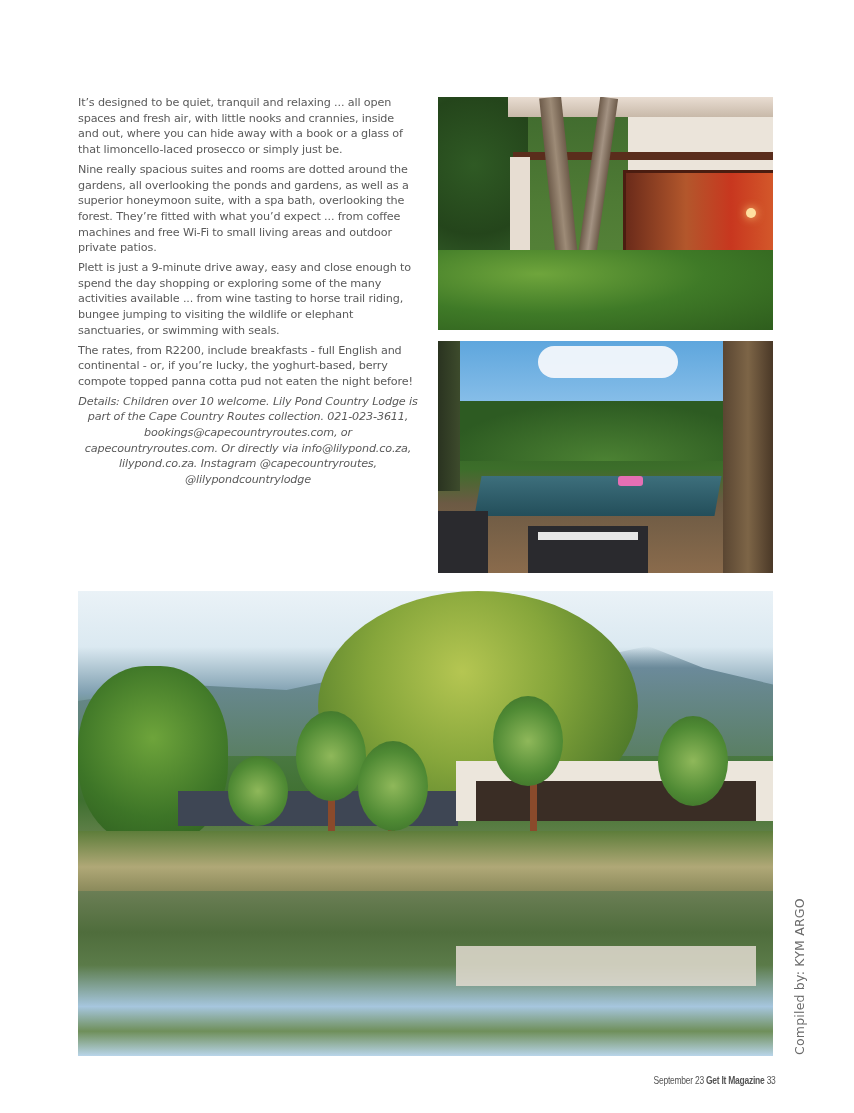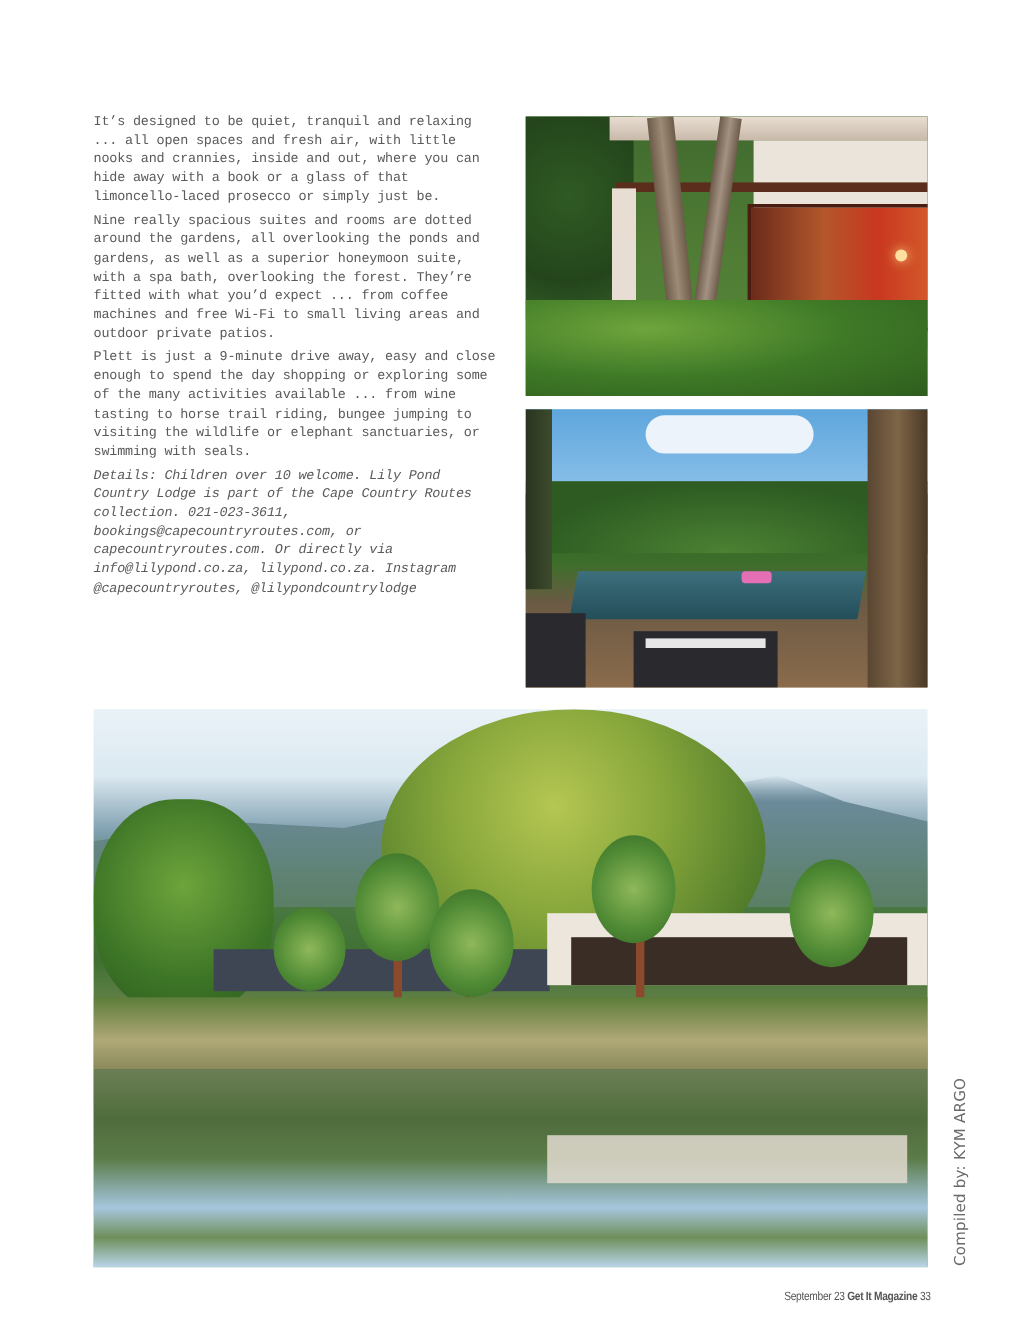--- a/index.html
+++ b/index.html
@@ -2,24 +2,24 @@
 <html><head>
 <meta charset="utf-8">
 <style>
   html, body { margin: 0; padding: 0; }
   body {
     width: 854px; height: 1113px; background: #ffffff; position: relative; overflow: hidden;
     font-family: "DejaVu Sans", "Liberation Sans", sans-serif;
   }
   .text-col {
     position: absolute; left: 78px; top: 95px; width: 340px;
-    color: #5a5a5a; font-size: 11.2px; line-height: 15.7px; letter-spacing: -0.15px; font-family: Liberation Mono, monospace;
+    color: #5a5a5a; font-size: 11.2px; line-height: 15.7px; letter-spacing: -0.15px;
   }
   .text-col p { margin: 0 0 4px 0; }
-  .text-col p.details { font-style: italic; }
+  .text-col p.details { font-style: italic; text-align: center; }
   .photo { position: absolute; overflow: hidden; }
 
   
   #photo-suite { left: 438px; top: 97px; width: 335px; height: 233px;
     background: linear-gradient(180deg, #3f6a2e 0%, #4f7b35 45%, #5b8a3b 100%); }
   #photo-suite .wall { position:absolute; left: 190px; top: 20px; width: 145px; height: 150px; background:#ebe4da; }
   #photo-suite .roof { position:absolute; left: 70px; top: 0; width: 265px; height: 20px; background: linear-gradient(180deg,#e9ddd2,#c8b9a9); }
   #photo-suite .beam { position:absolute; left: 75px; top: 55px; width: 260px; height: 8px; background:#5a2d1c; }
   #photo-suite .pillar { position:absolute; left: 72px; top: 60px; width: 20px; height: 120px; background:#e7ddd2; }
   #photo-suite .room { position:absolute; left: 185px; top: 73px; width: 150px; height: 100px;
@@ -78,20 +78,21 @@
   }
   .footer .mag { font-weight: bold; }
 </style>
 </head>
 <body>
 
 <div class="text-col">
   <p>It’s designed to be quiet, tranquil and relaxing ... all open spaces and fresh air, with little nooks and crannies, inside and out, where you can hide away with a book or a glass of that limoncello-laced prosecco or simply just be.</p>
   <p>Nine really spacious suites and rooms are dotted around the gardens, all overlooking the ponds and gardens, as well as a superior honeymoon suite, with a spa bath, overlooking the forest. They’re fitted with what you’d expect ... from coffee machines and free Wi-Fi to small living areas and outdoor private patios.</p>
   <p>Plett is just a 9-minute drive away, easy and close enough to spend the day shopping or exploring some of the many activities available ... from wine tasting to horse trail riding, bungee jumping to visiting the wildlife or elephant sanctuaries, or swimming with seals.</p>
+  <p>The rates, from R2200, include breakfasts - full English and continental - or, if you’re lucky, the yoghurt-based, berry compote topped panna cotta pud not eaten the night before!</p>
   <p class="details">Details: Children over 10 welcome. Lily Pond Country Lodge is part of the Cape Country Routes collection. 021-023-3611, bookings@capecountryroutes.com, or capecountryroutes.com. Or directly via info@lilypond.co.za, lilypond.co.za. Instagram @capecountryroutes, @lilypondcountrylodge</p>
 </div>
 
 <div class="photo" id="photo-suite" title="Suite patio with trees and ferns">
   <div class="trees"></div>
   <div class="roof"></div>
   <div class="wall"></div>
   <div class="beam"></div>
   <div class="pillar"></div>
   <div class="room">

